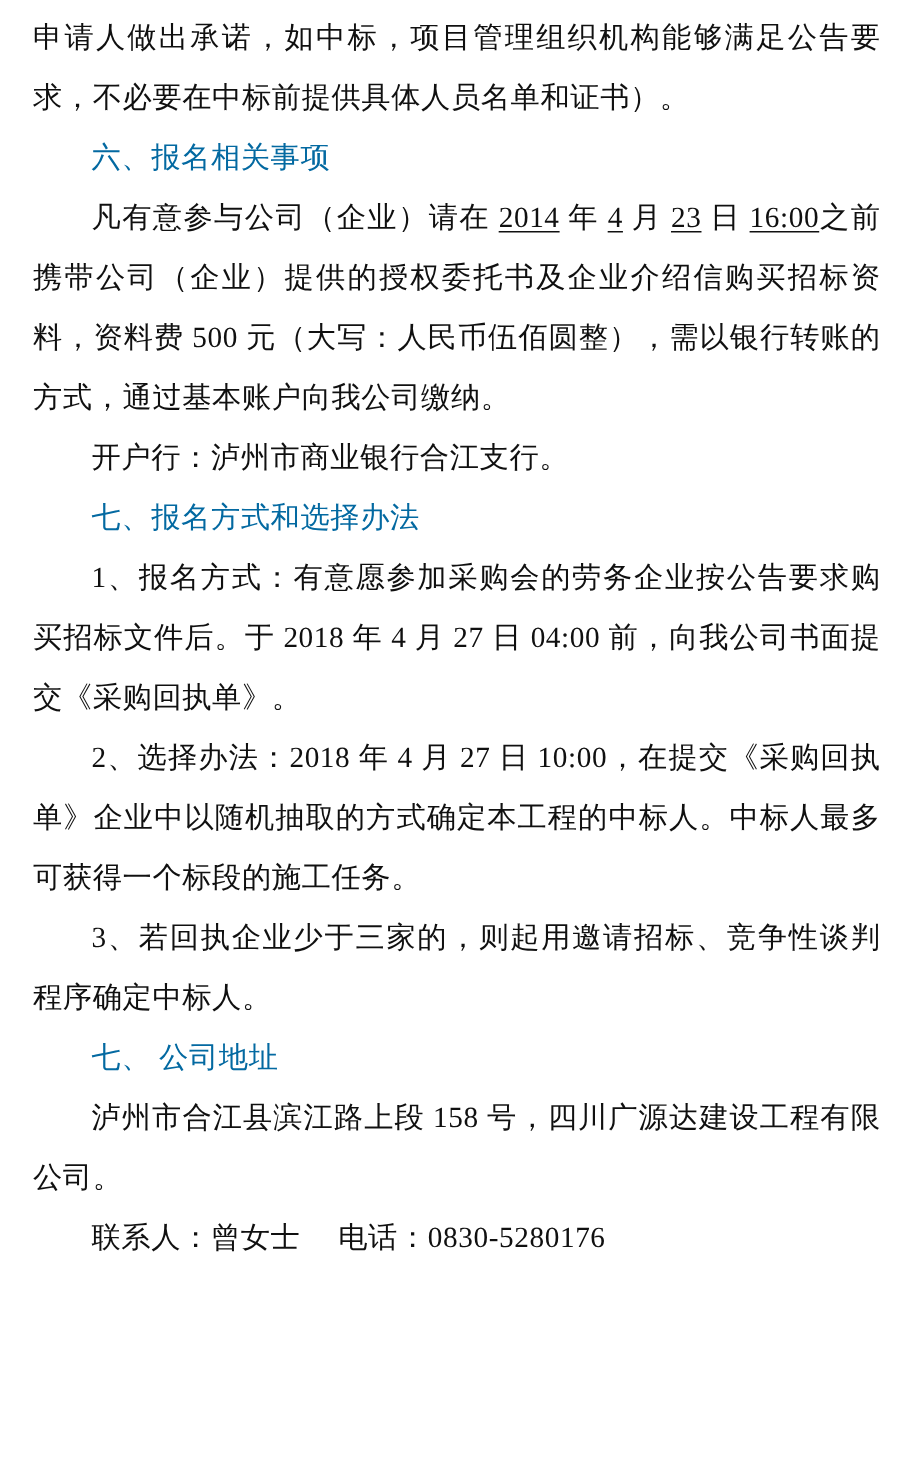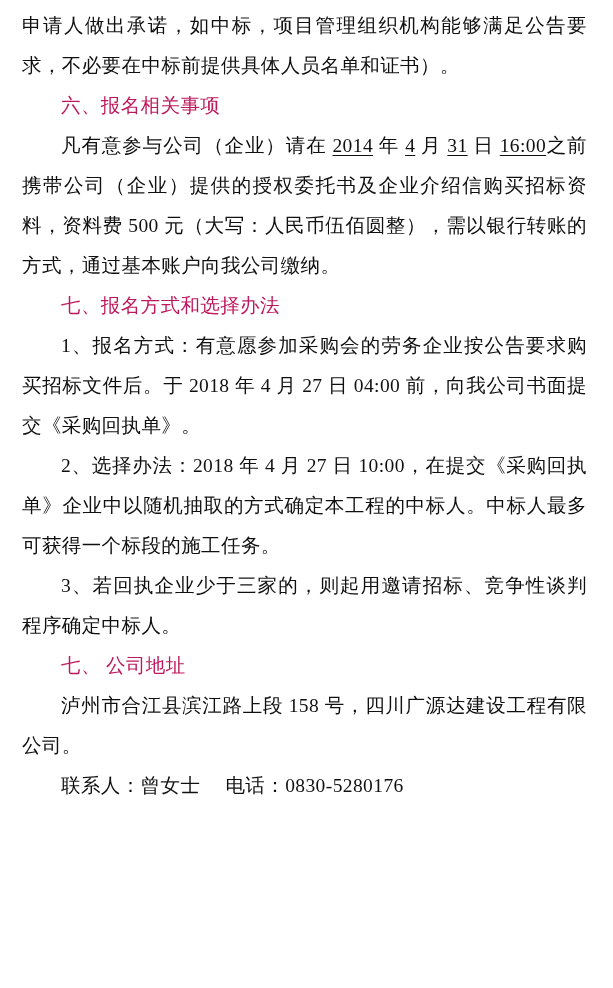--- a/index.html
+++ b/index.html
@@ -32,43 +32,44 @@
   }
   .indent {
     text-indent: 2em;
   }
   .heading {
     font-size: 19.5px;
     line-height: 40px;
     margin: 0;
     text-indent: 2em;
     letter-spacing: 0.4px;
-    color: #be185d;
+    color: #0369a1;
   }
   .u {
     text-decoration: underline;
     text-underline-offset: 3px;
   }
   .nowrap { white-space: nowrap; }
 </style>
 </head>
 <body>
 
 <div class="page">
 
   <p class="para">申请人做出承诺，如中标，项目管理组织机构能够满足公告要求，不必要在中标前提供具体人员名单和证书）。</p>
 
   <p class="heading">六、报名相关事项</p>
 
   <p class="para indent">
-    <span>凡有意参与公司（企业）请在 </span><span class="u nowrap">2014</span><span> 年 </span><span class="u nowrap">4</span><span> 月 </span><span class="u nowrap">31</span><span> 日 </span><span class="u nowrap">16:00</span><span>之前携带公司（企业）提供的授权委托书及企业介绍信购买招标资料，资料费 500 元（大写：人民币伍佰圆整），需以银行转账的方式，通过基本账户向我公司缴纳。</span>
+    <span>凡有意参与公司（企业）请在 </span><span class="u nowrap">2014</span><span> 年 </span><span class="u nowrap">4</span><span> 月 </span><span class="u nowrap">23</span><span> 日 </span><span class="u nowrap">16:00</span><span>之前携带公司（企业）提供的授权委托书及企业介绍信购买招标资料，资料费 500 元（大写：人民币伍佰圆整），需以银行转账的方式，通过基本账户向我公司缴纳。</span>
   </p>
 
 
 
+  <p class="para indent">开户行：泸州市商业银行合江支行。</p>
 
   <p class="heading">七、报名方式和选择办法</p>
 
   <p class="para indent">1、报名方式：有意愿参加采购会的劳务企业按公告要求购买招标文件后。于 2018 年 4 月 27 日 04:00 前，向我公司书面提交《采购回执单》。</p>
 
   <p class="para indent">2、选择办法：2018 年 4 月 27 日 10:00，在提交《采购回执单》企业中以随机抽取的方式确定本工程的中标人。中标人最多可获得一个标段的施工任务。</p>
 
   <p class="para indent">3、若回执企业少于三家的，则起用邀请招标、竞争性谈判程序确定中标人。</p>
 
   <p class="heading">七、 公司地址</p>

